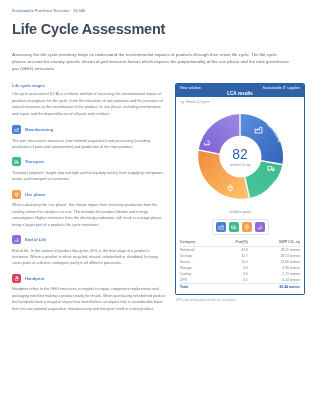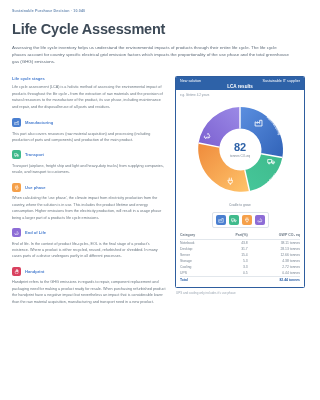--- a/index.html
+++ b/index.html
@@ -23,21 +23,21 @@
     letter-spacing: 0.15px;
     color: #6f8fb5;
     margin-bottom: 9px;
   }
   .page-title {
     font-size: 14.5px;
     font-weight: bold;
     color: #3d4a57;
     letter-spacing: -0.2px;
     line-height: 1.1;
-    margin-bottom: 6px;
+    margin-bottom: 13px;
   }
   .lede {
     font-size: 4.4px;
     line-height: 1.62;
     color: #5d6a78;
     width: 278px;
     margin-bottom: 11px;
   }
 
   
@@ -113,21 +113,21 @@
     margin: 0 auto;
   }
   .donut-wrap svg { display: block; width: 104px; height: 104px; }
   .donut-center {
     position: absolute; inset: 0;
     display: flex; flex-direction: column;
     align-items: center; justify-content: center;
     pointer-events: none;
   }
   .donut-value {
-    font-size: 11px; font-weight: bold; color: #2e62a8;
+    font-size: 14px; font-weight: normal; color: #2e62a8;
     line-height: 1;
   }
   .donut-unit {
     font-size: 3.2px; color: #7b8794; margin-top: 1.5px;
   }
   .seg-label {
     font-size: 3.2px; font-weight: bold; fill: #ffffff;
   }
 
   

